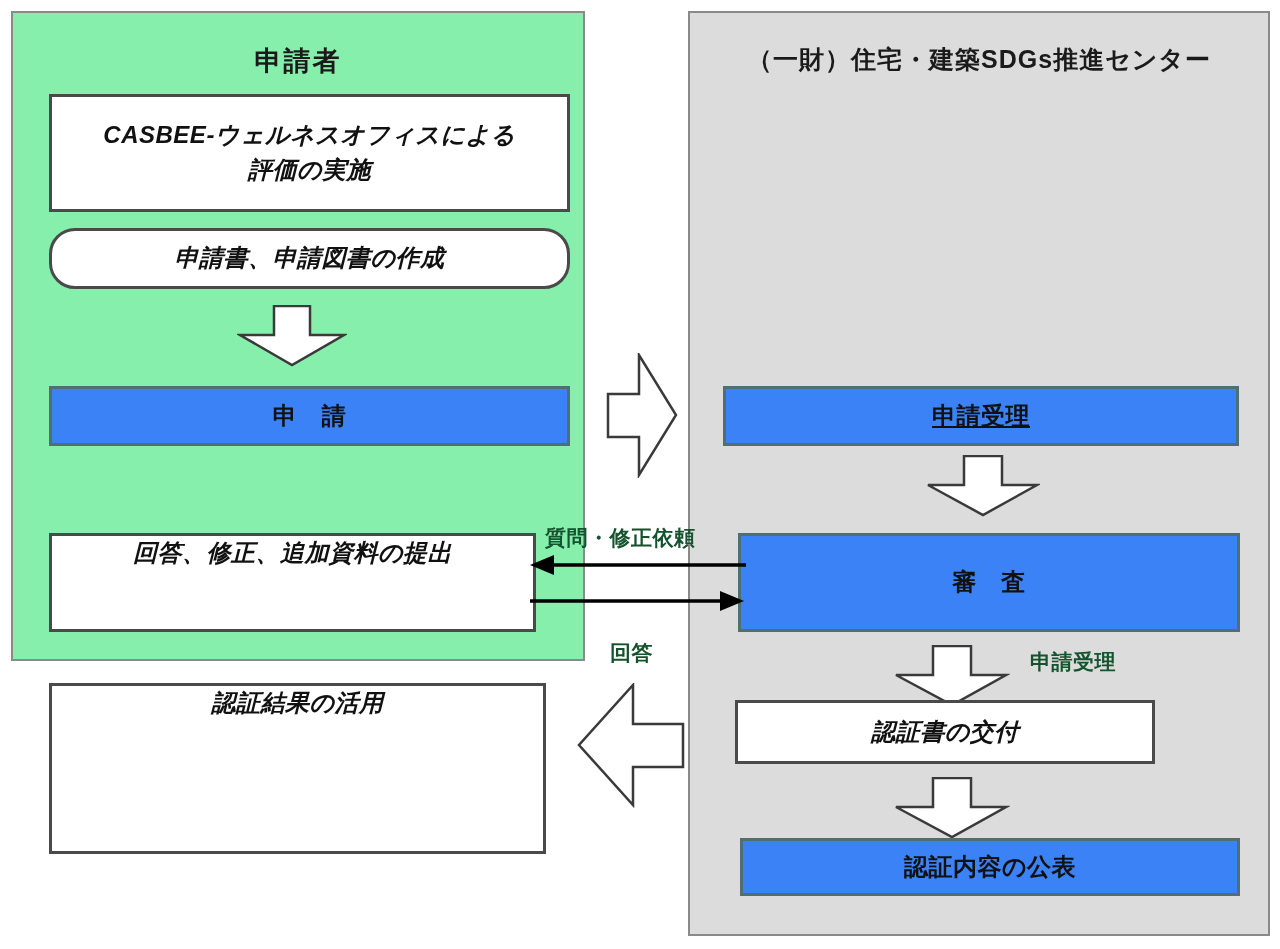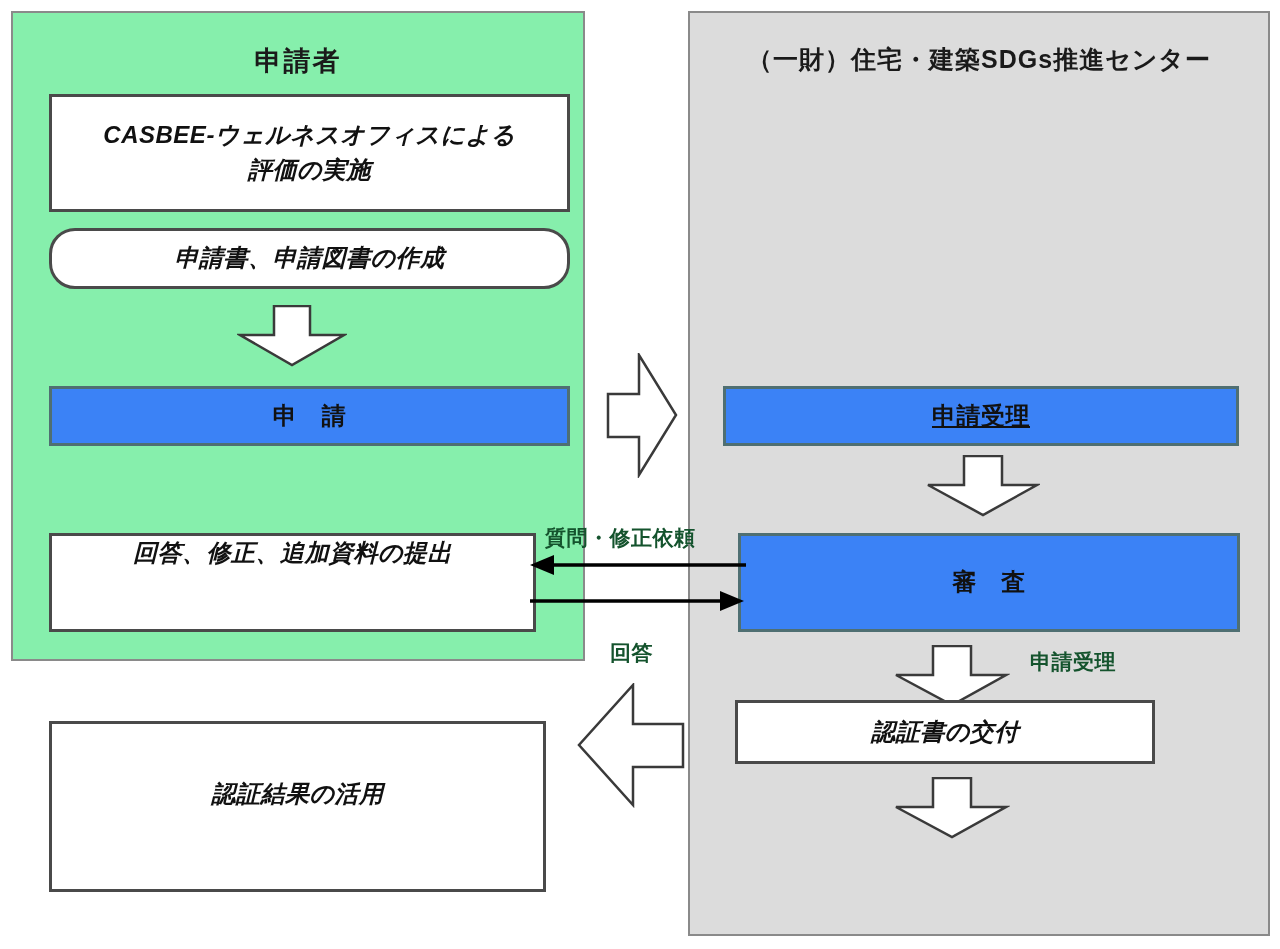--- a/index.html
+++ b/index.html
@@ -119,21 +119,21 @@
   </div>
 
   <div class="box cyan" style="left:49px; top:386px; width:521px; height:60px;">
     <span style="white-space:pre-line;">申　請</span>
   </div>
 
   <div class="box white" style="left:49px; top:533px; width:487px; height:99px; align-items:flex-start; ">
     <span style="white-space:pre-line;">回答、修正、追加資料の提出</span>
   </div>
 
-  <div class="box white" style="left:49px; top:683px; width:497px; height:171px; align-items:flex-start; padding-top:53px;margin-top:38px;">
+  <div class="box white" style="left:49px; top:683px; width:497px; height:171px; align-items:flex-start; ">
     <span style="white-space:pre-line;">認証結果の活用</span>
   </div>
 
   <div class="lane" id="lane-center">
     <div class="lane-title">（一財）住宅・建築SDGs推進センター</div>
   </div>
 
   <div class="box cyan" style="left:723px; top:386px; width:516px; height:60px;">
     <span style="white-space:pre-line;text-decoration:underline;">申請受理</span>
   </div>
@@ -159,20 +159,23 @@
   <div class="box white" style="left:735px; top:700px; width:420px; height:64px;">
     <span style="white-space:pre-line;">認証書の交付</span>
   </div>
 
   <div class="blockarrow" style="left:893px; top:777px;">
     <svg width="117" height="62" viewBox="0 0 117 62">
       <polygon points="40,1 78,1 78,30 113,30 59,60 3,30 40,30" fill="#ffffff" stroke="#3a3a3a" stroke-width="2.5" stroke-linejoin="miter"></polygon>
     </svg>
   </div>
 
+  <div class="box cyan" style="left:740px; top:838px; width:500px; height:58px;">
+    <span style="white-space:pre-line;">認証内容の公表</span>
+  </div>
 
   <div class="blockarrow" style="left:606px; top:353px;">
     <svg width="72" height="125" viewBox="0 0 72 125">
       <polygon points="2,41 33,41 33,2 70,62 33,122 33,84 2,84" fill="#ffffff" stroke="#3a3a3a" stroke-width="2.5" stroke-linejoin="miter"></polygon>
     </svg>
   </div>
 
   <div class="blockarrow" style="left:577px; top:683px;">
     <svg width="108" height="125" viewBox="0 0 108 125">
       <polygon points="106,41 56,41 56,2 2,62 56,122 56,84 106,84" fill="#ffffff" stroke="#3a3a3a" stroke-width="2.5" stroke-linejoin="miter"></polygon>

